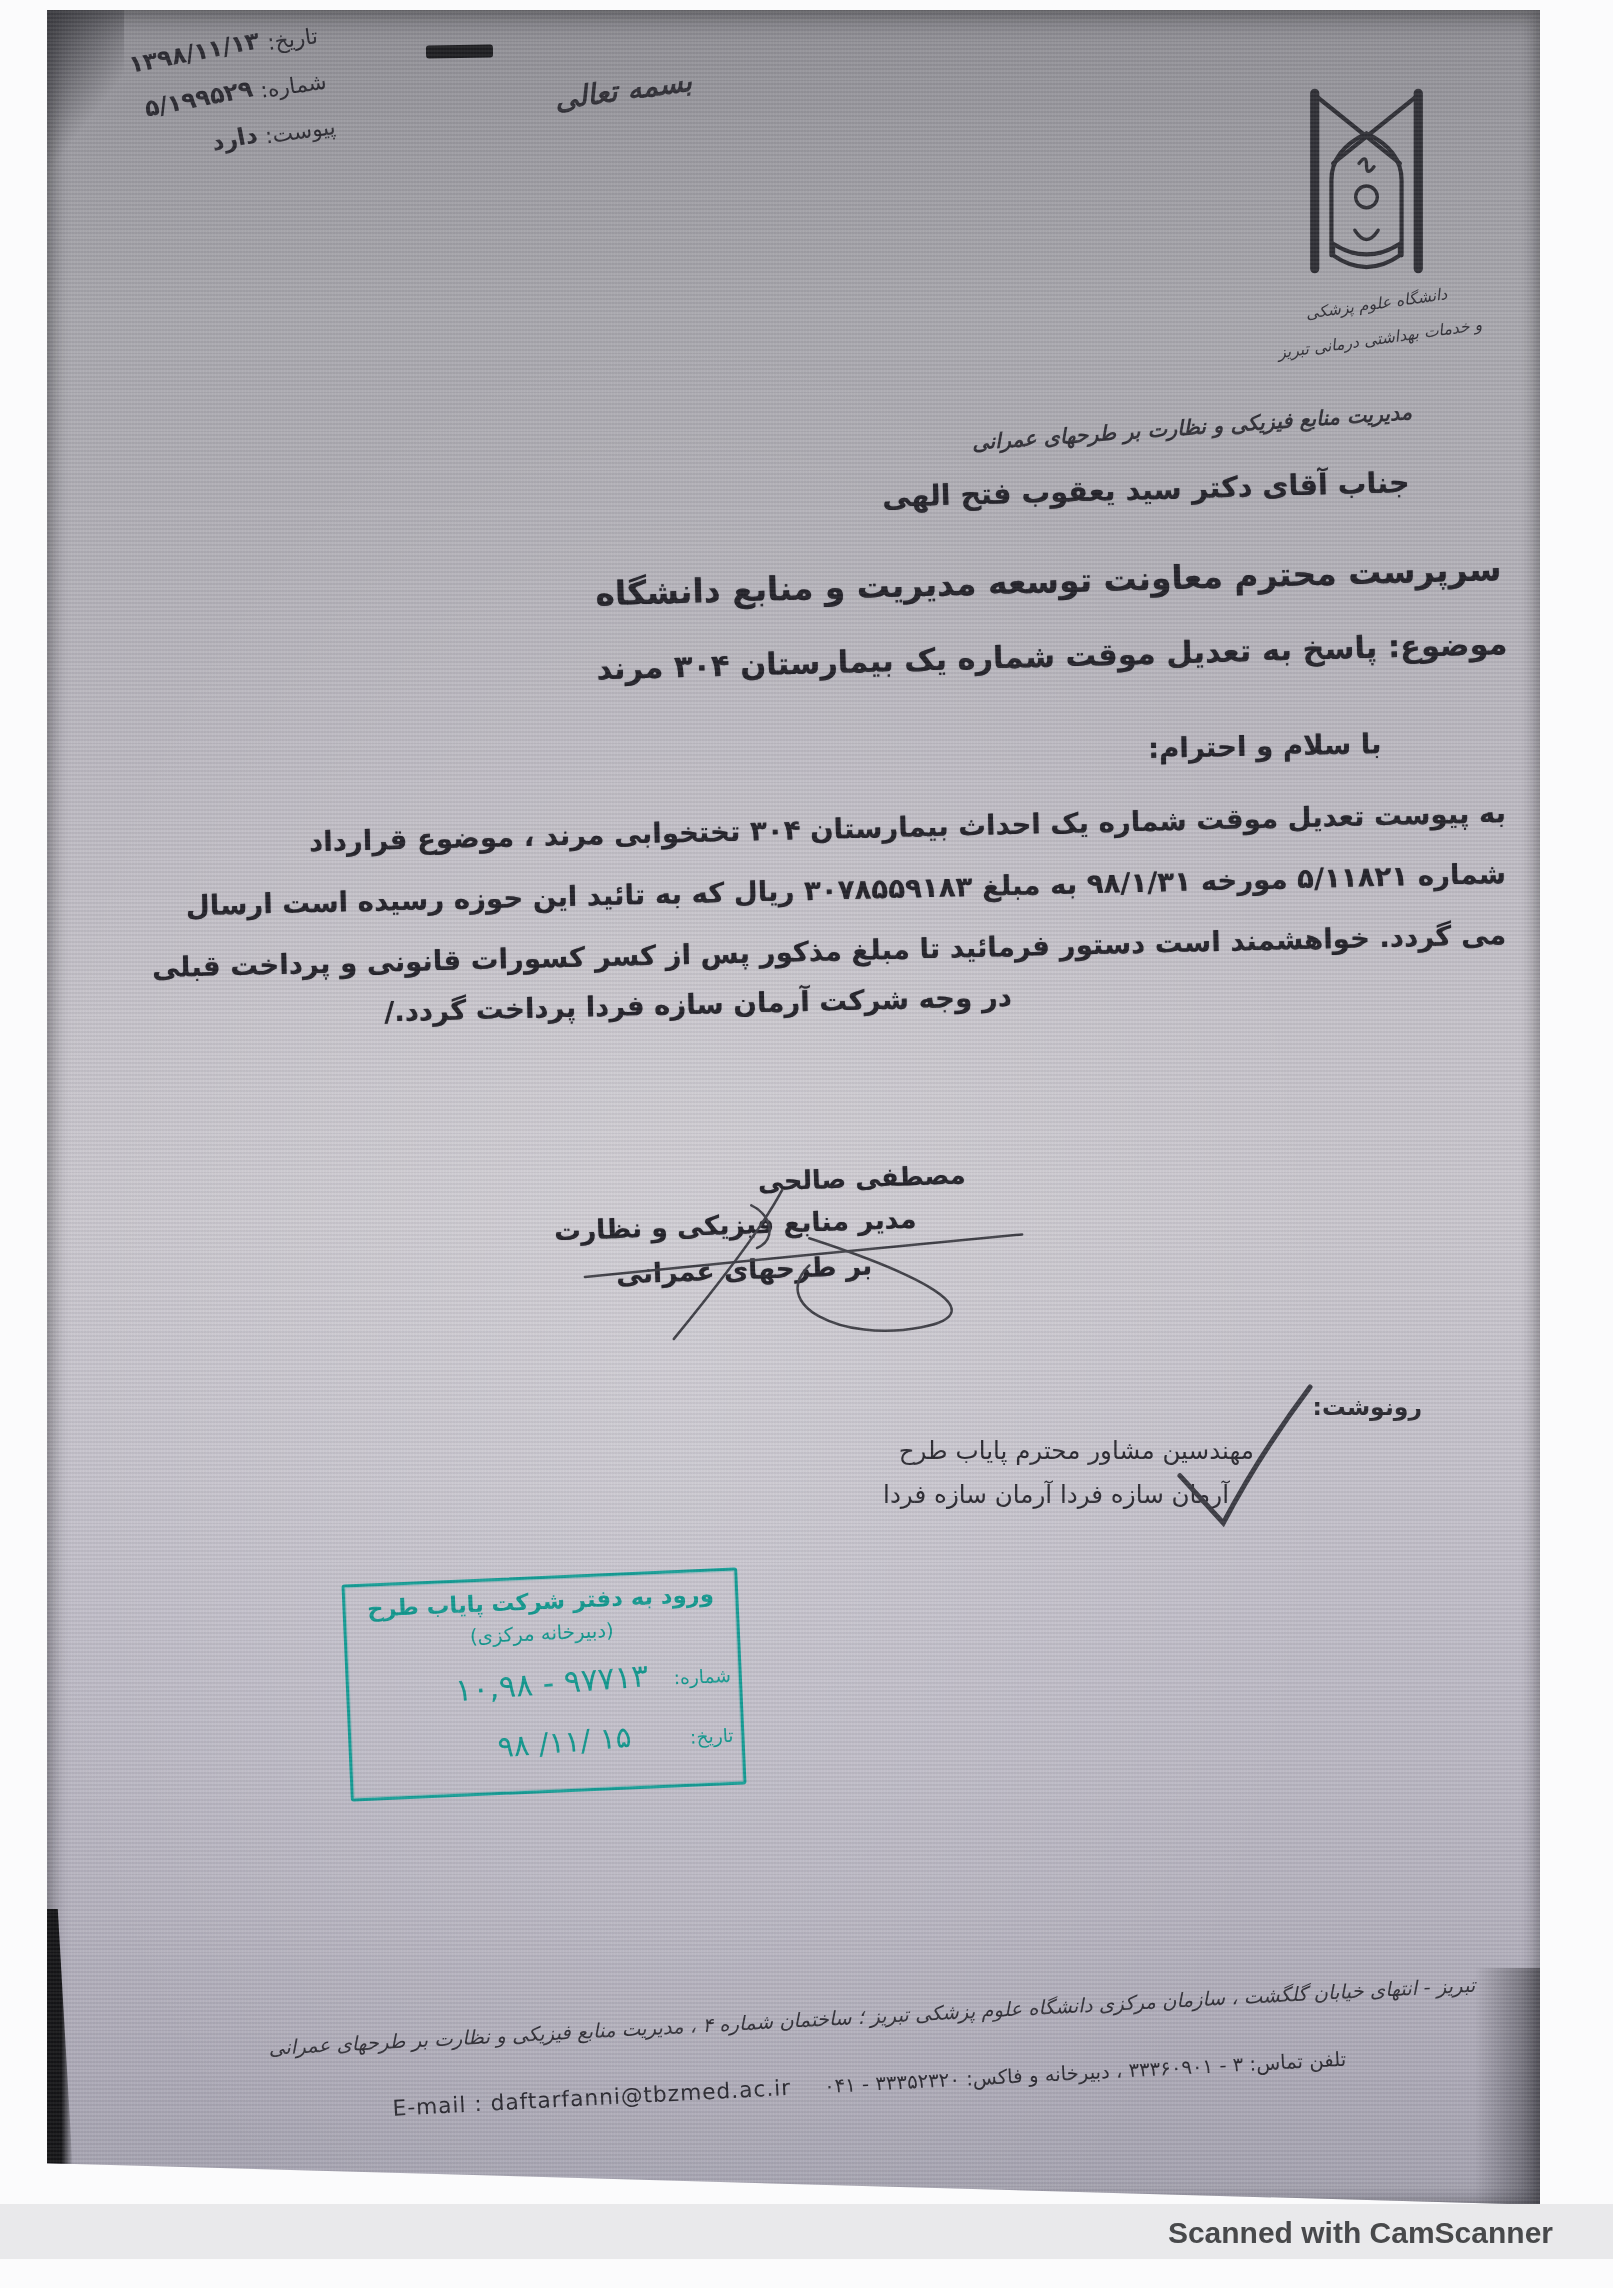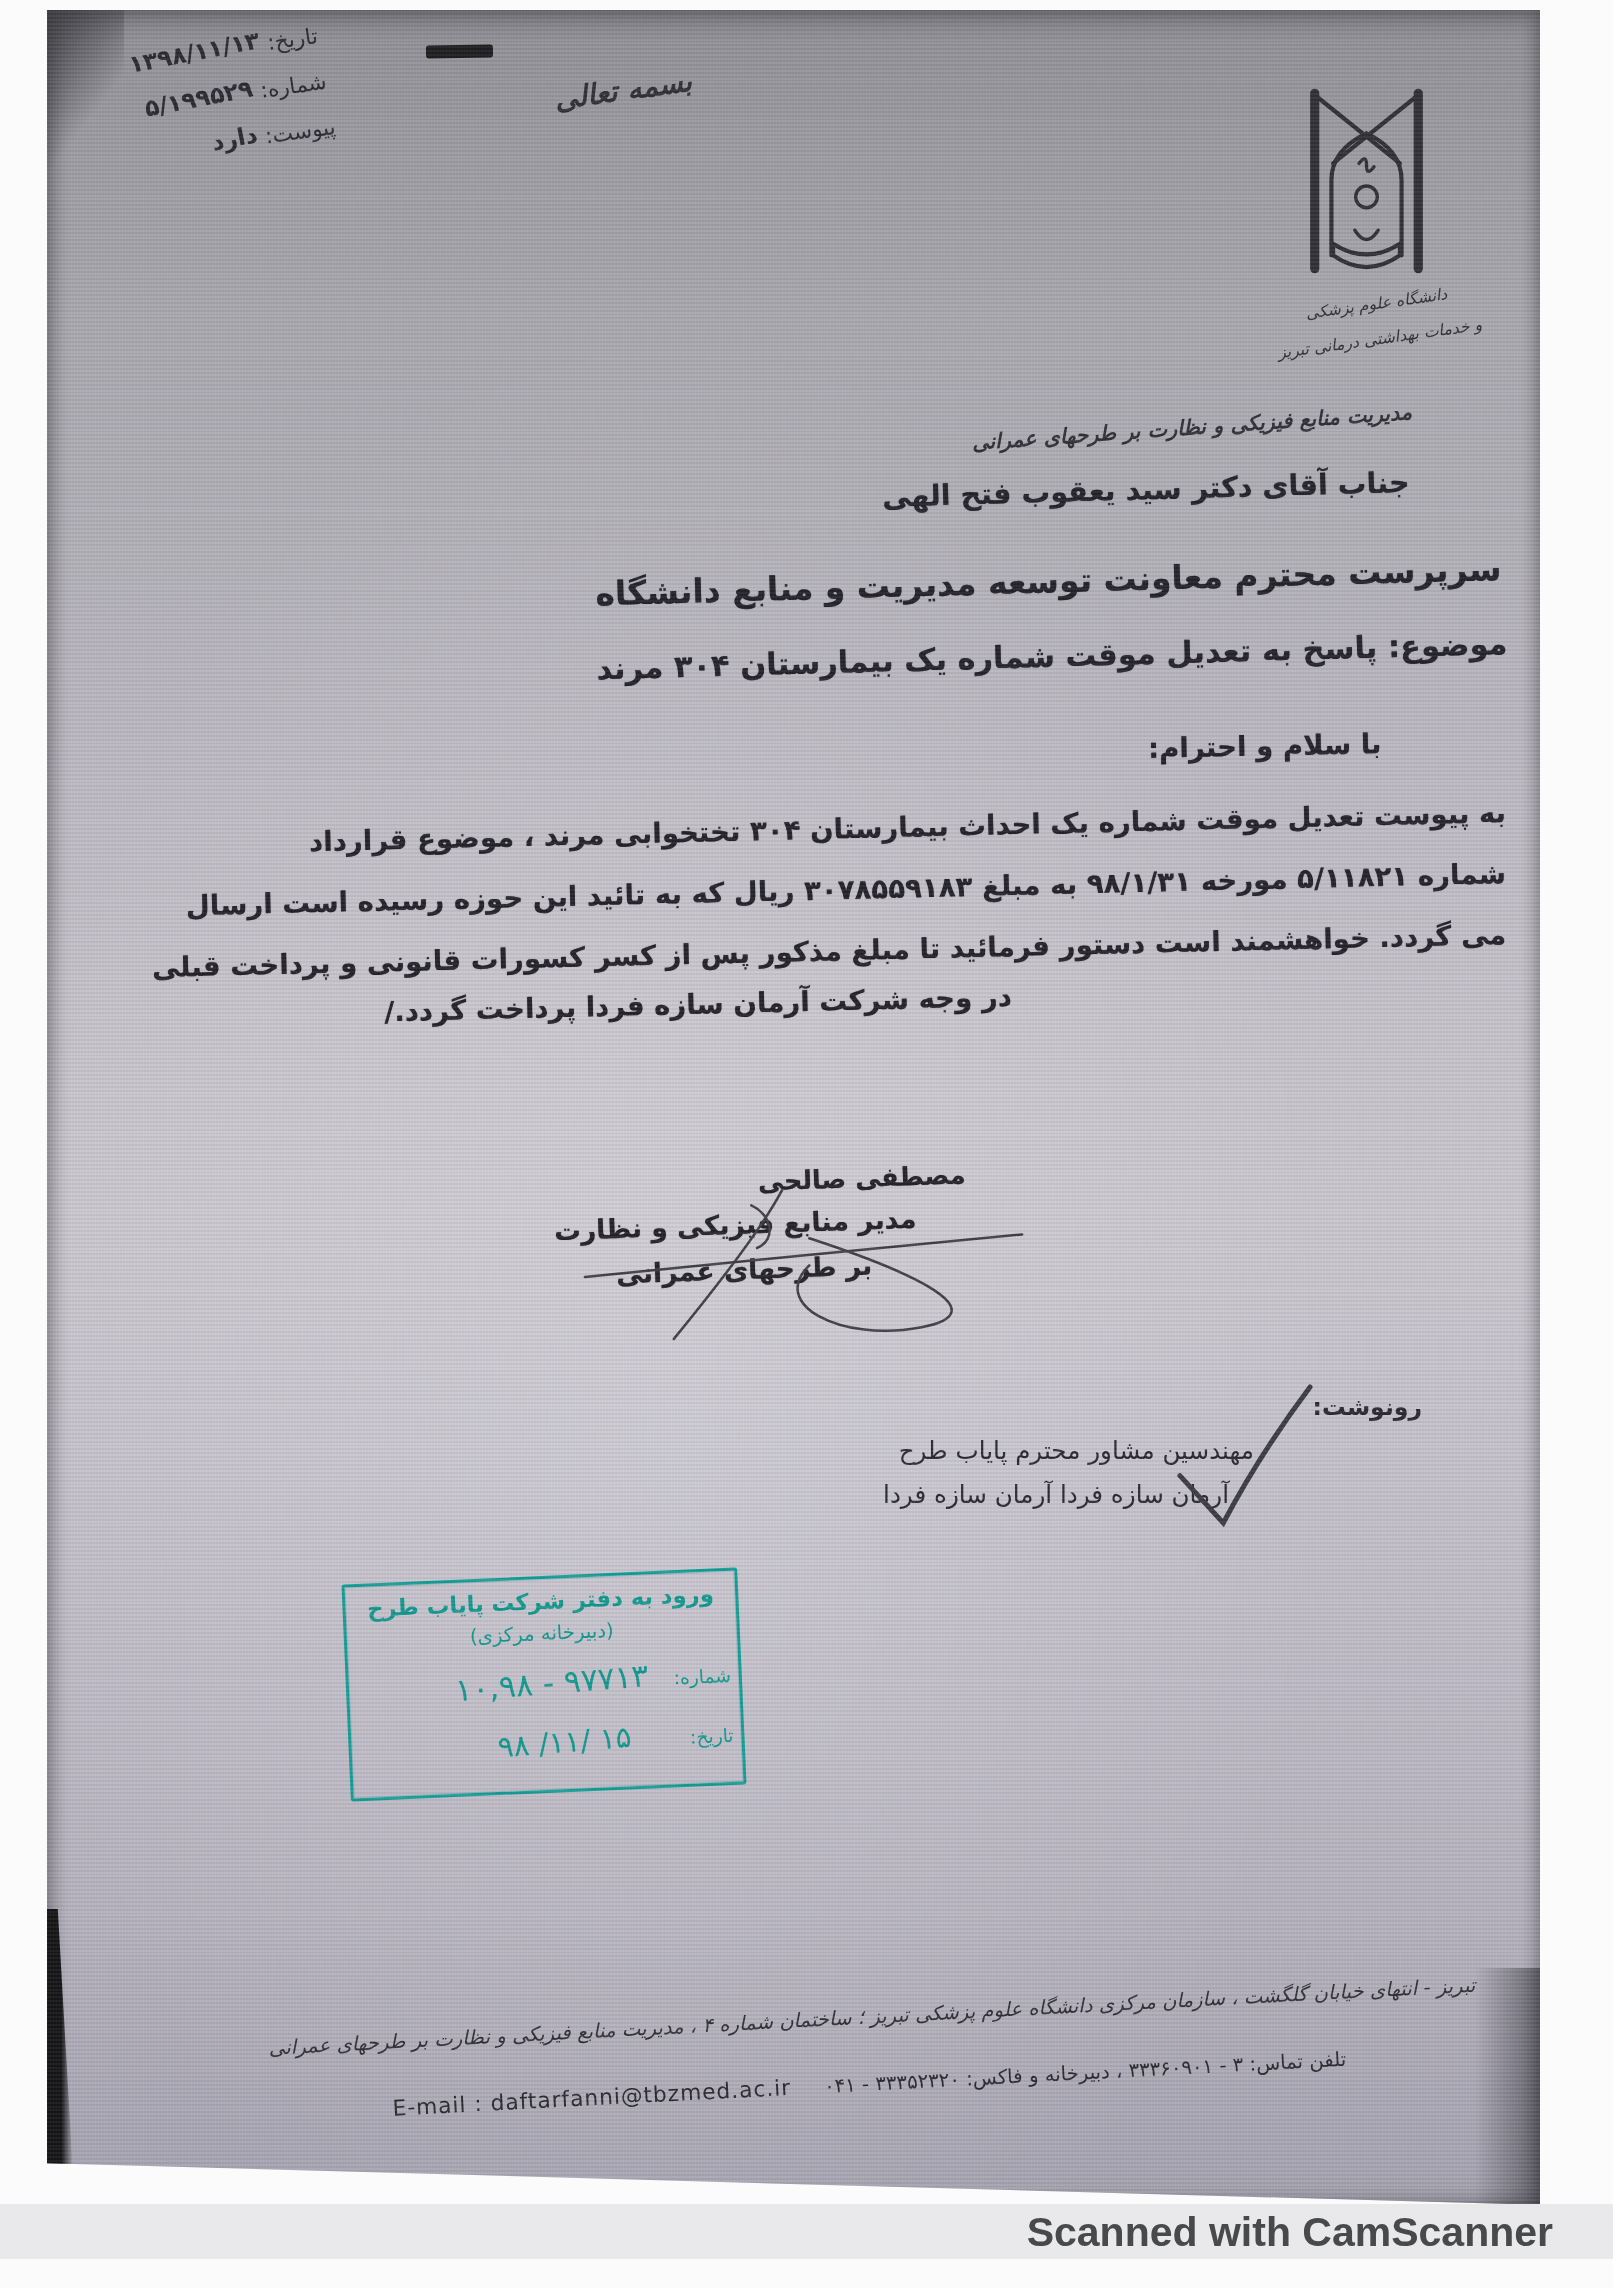--- a/index.html
+++ b/index.html
@@ -106,21 +106,21 @@
   .f-address{left:345px;top:1992px;width:1084px;text-align:center;transform:rotate(-3deg);
     font-size:19.7px;white-space:nowrap;}
   .f-contact{left:345px;top:2063px;width:827px;display:flex;gap:33px;align-items:baseline;
     transform:rotate(-3deg);}
   .f-email{direction:ltr;font-size:21.7px;letter-spacing:1px;color:#2a2930;}
   .f-phone{direction:rtl;font-size:19.7px;color:#2a2930;}
 
   
   .cs-bar{position:absolute;left:0;top:2204px;width:1614px;height:55px;background:#e9e9eb;}
   .cs-text{position:absolute;right:61px;top:2207px;height:51px;line-height:51px;
-    font-family:"Liberation Sans",sans-serif;font-weight:bold;font-size:41px;color:#48494b;}
+    font-family:"Liberation Sans",sans-serif;font-weight:bold;font-size:30px;color:#48494b;}
 </style>
 </head>
 <body>
 
 <div class="page">
   <div class="corner-tl"></div>
   <div class="corner-bl"></div>
   <div class="corner-br"></div>
   <div class="topbar-mark"></div>
 

